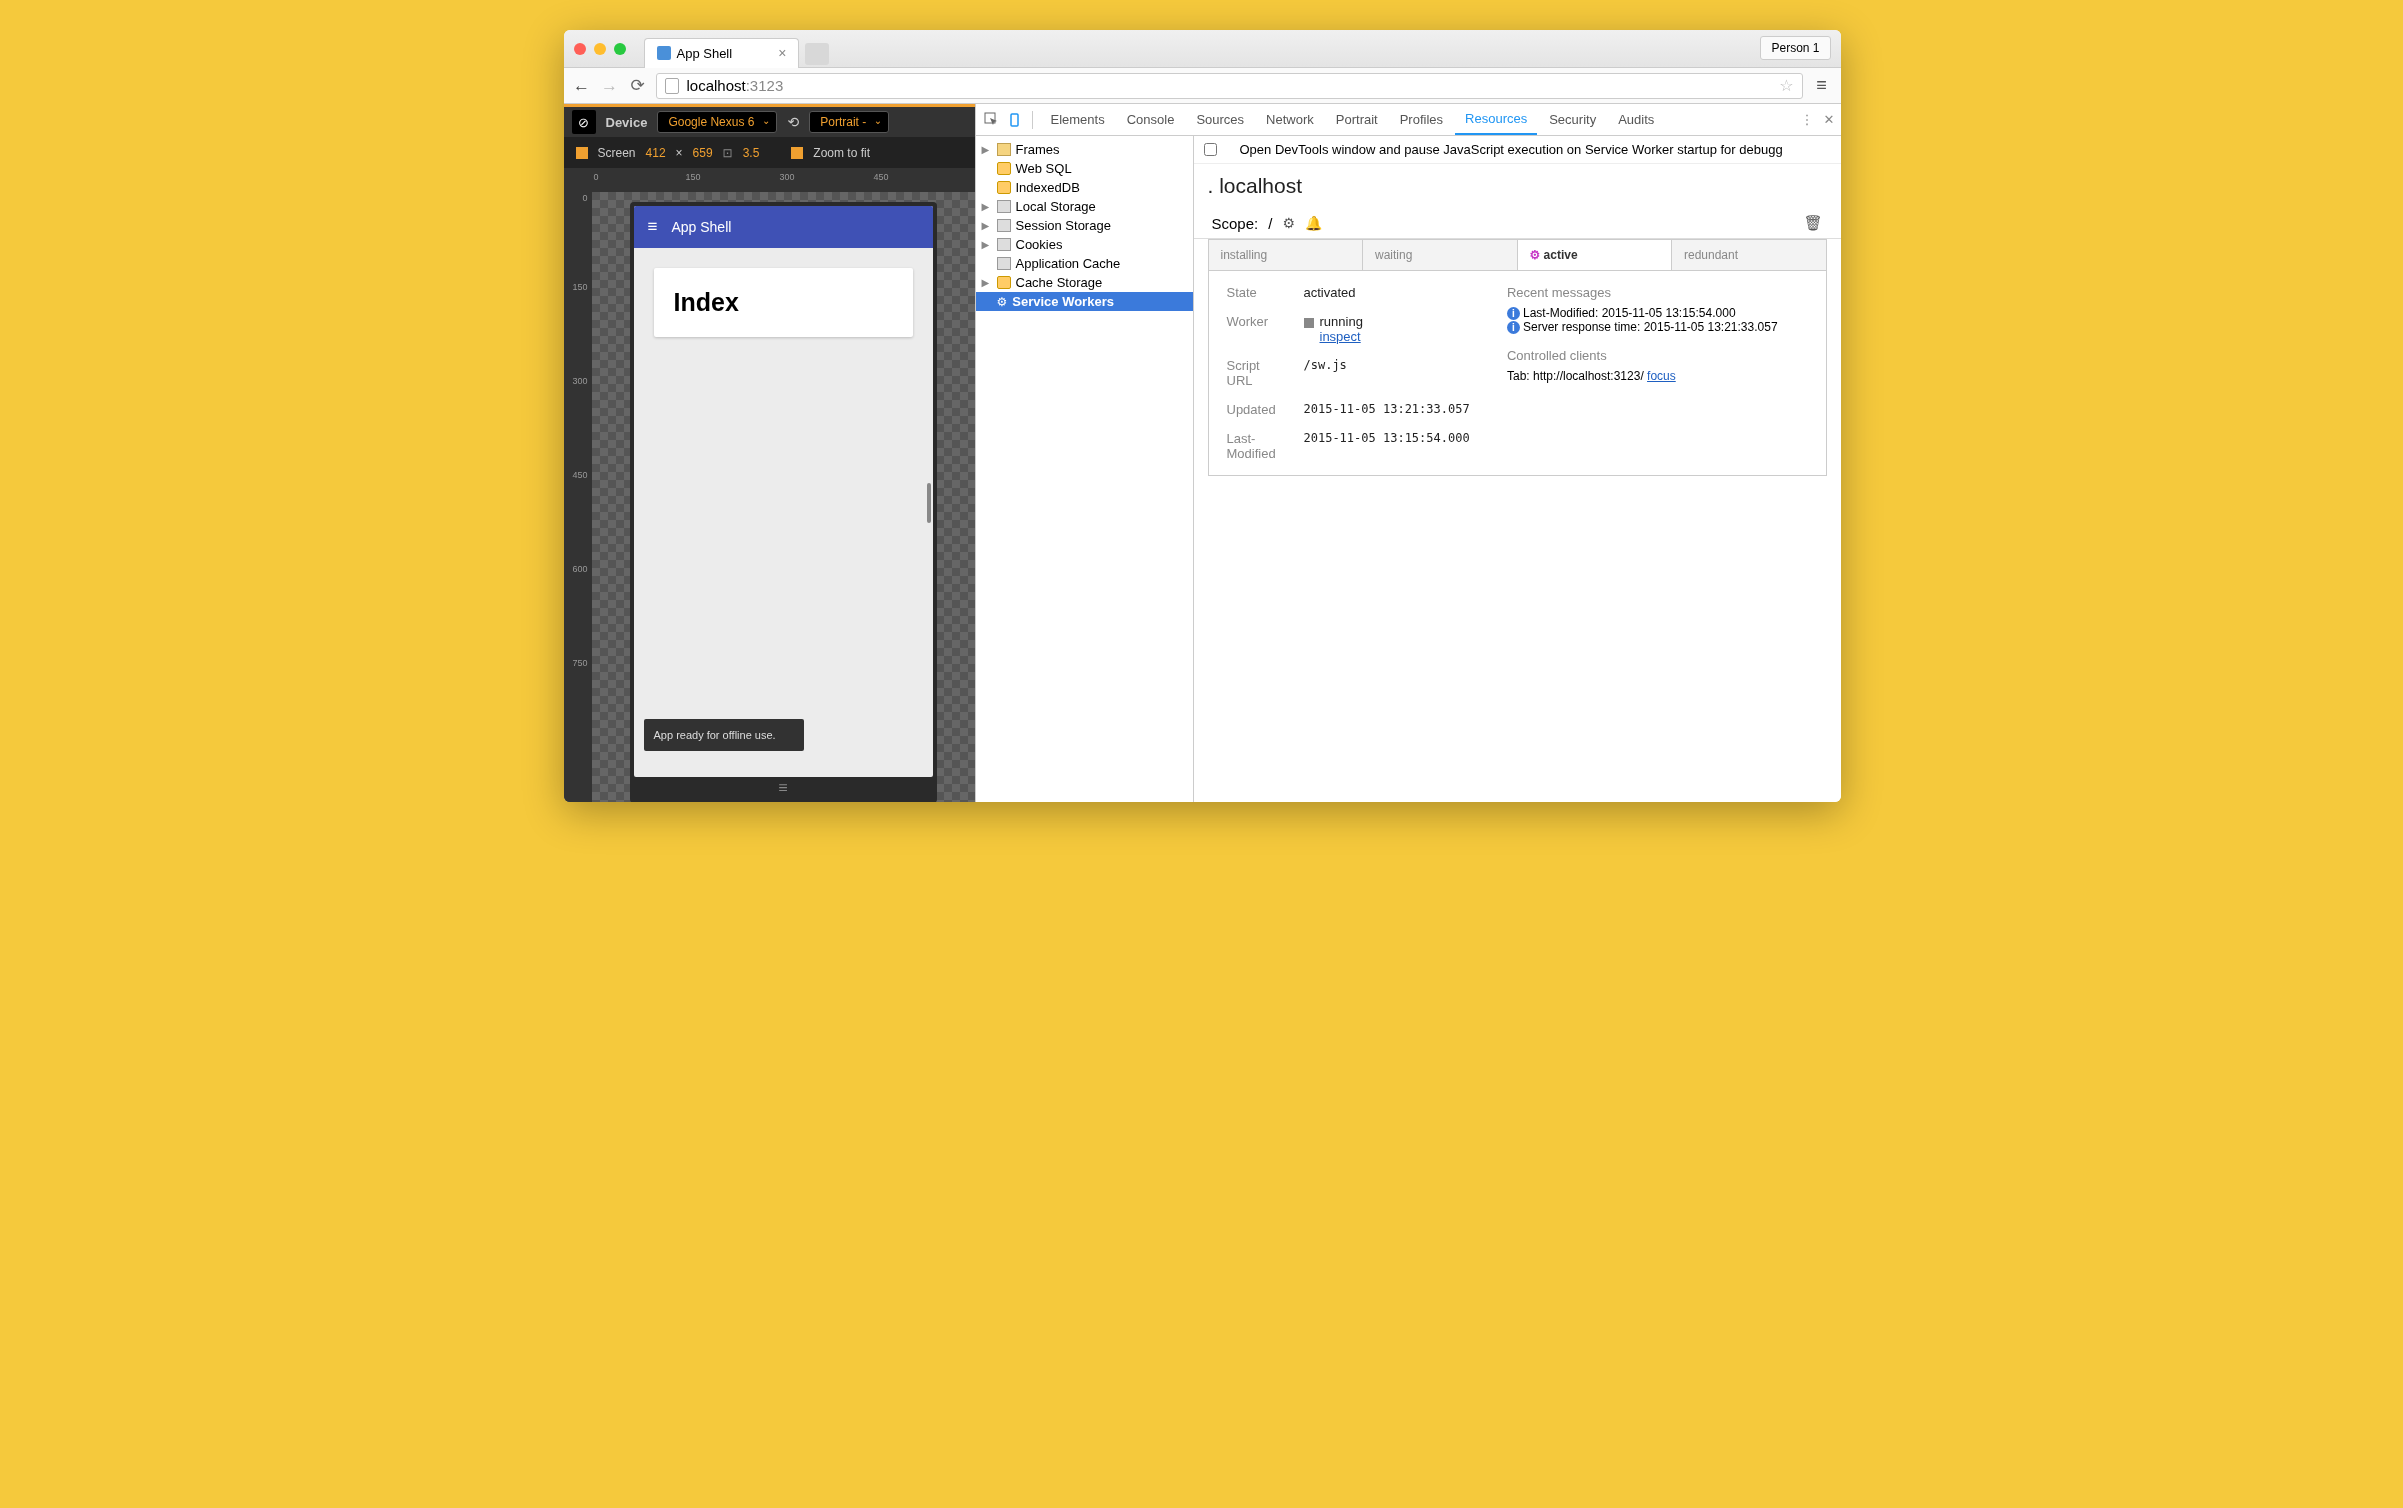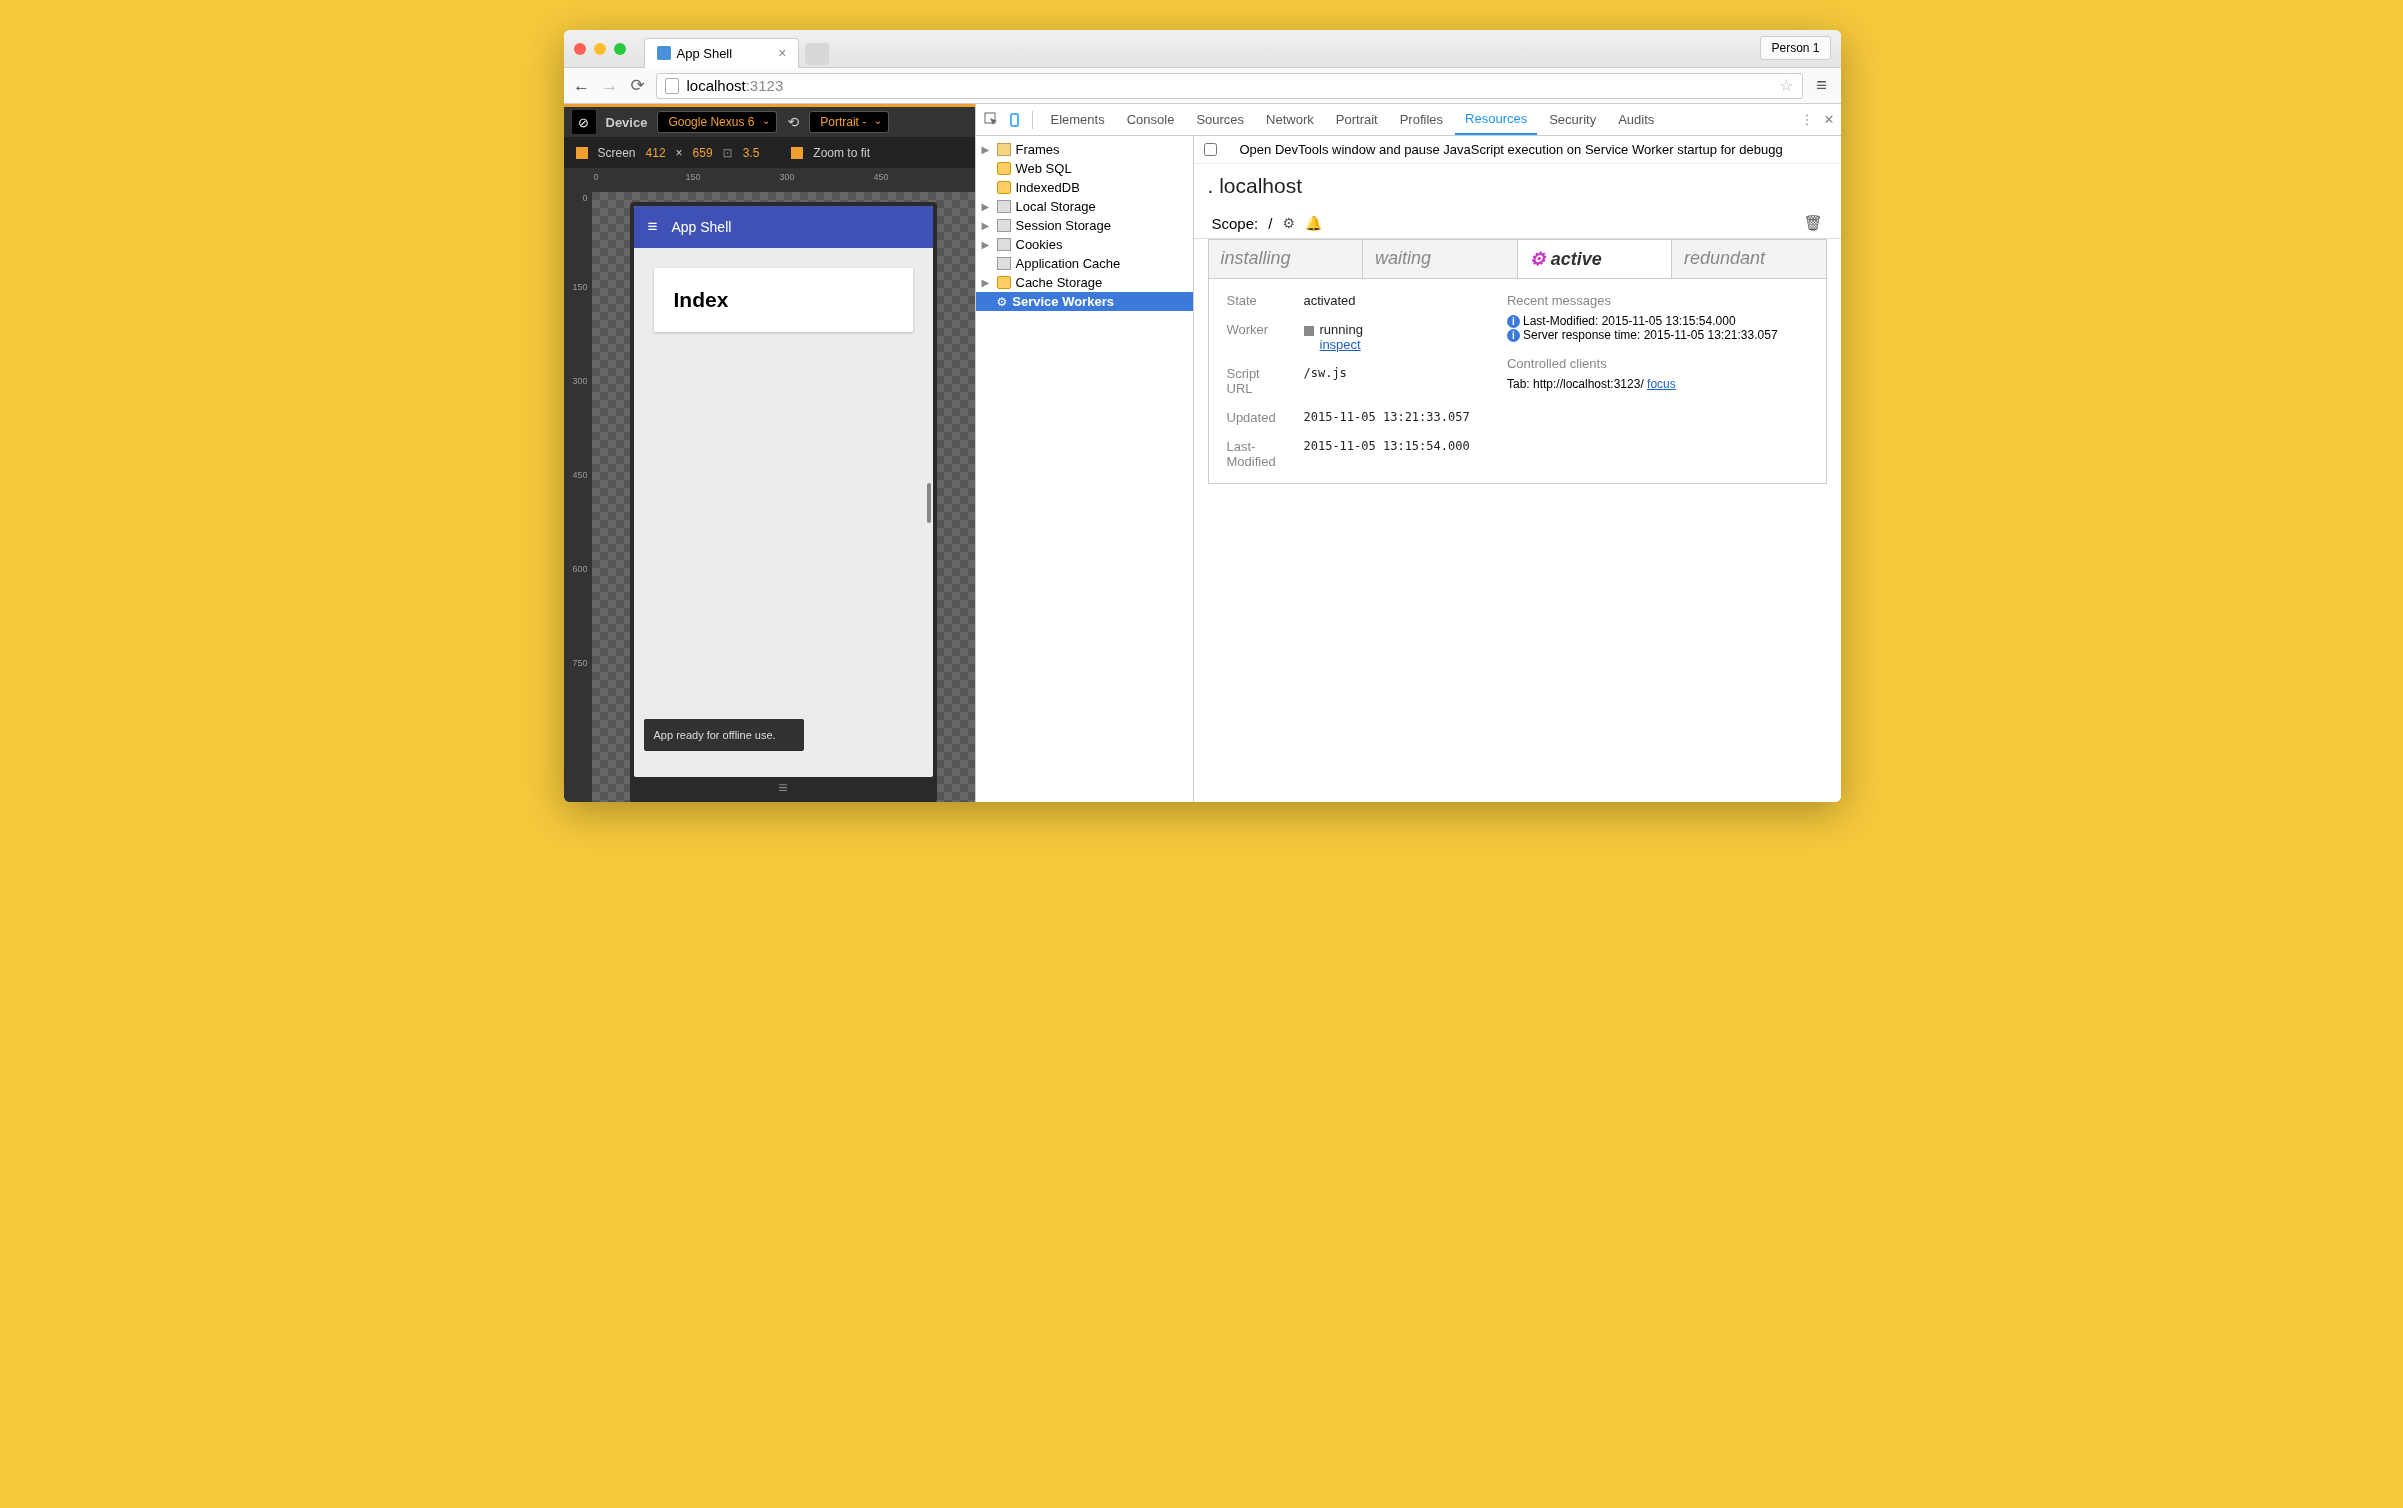--- a/index.html
+++ b/index.html
@@ -38,21 +38,21 @@
 .ruler-area{flex:1;position:relative;background:#555;display:flex;}
 .ruler-v{width:28px;background:#333;position:relative;font-size:9px;color:#999;}
 .ruler-h{height:24px;background:#333;position:absolute;top:0;left:28px;right:0;font-size:9px;color:#999;}
 .ruler-h span{position:absolute;top:4px;}
 .canvas{position:absolute;left:28px;top:24px;right:0;bottom:0;background:repeating-conic-gradient(#666 0 25%,#555 0 50%) 0 0/16px 16px;display:flex;justify-content:center;}
 .phone{width:307px;background:#2a2a2a;border-radius:4px;margin-top:10px;padding:4px;display:flex;flex-direction:column;}
 .phone-screen{background:#ececec;flex:1;border-radius:2px;position:relative;overflow:hidden;}
 .appbar{height:42px;background:#3f51b5;display:flex;align-items:center;padding:0 14px;gap:14px;}
 .hamburger{color:#fff;font-size:17px;}
 .apptitle{color:#fff;font-size:14px;}
-.card{margin:20px;background:#fff;border-radius:2px;box-shadow:0 1px 3px rgba(0,0,0,.2);padding:20px;font-size:21px;font-weight:bold;}
+.card{margin:20px;background:#fff;border-radius:2px;box-shadow:0 1px 3px rgba(0,0,0,.2);padding:20px;font-size:25px;font-weight:bold;}
 .toast{position:absolute;bottom:26px;left:10px;right:129px;background:#323232;color:#ddd;font-size:11px;padding:10px;border-radius:2px;}
 .phone-bottom{height:22px;display:flex;align-items:center;justify-content:center;color:#888;}
 .scroll-nub{position:absolute;right:2px;top:277px;width:4px;height:40px;background:#888;border-radius:2px;}
 
 .dt{flex:1;background:#fff;display:flex;flex-direction:column;border-left:1px solid #ccc;}
 .dt-tabs{height:32px;border-bottom:1px solid #ccc;display:flex;align-items:center;padding:0 6px;gap:2px;font-size:13px;color:#555;}
 .dt-ico{width:20px;height:20px;display:flex;align-items:center;justify-content:center;}
 .dt-ico.mobile{color:#2196f3;}
 .dt-divider{width:1px;height:18px;background:#ccc;margin:0 6px;}
 .dt-tab{padding:7px 10px;cursor:pointer;}
@@ -69,21 +69,21 @@
 .gear{color:#666;font-size:12px;}
 .tree-item.sel{background:#3b7adb;color:#fff;}
 .tree-item.sel .gear{color:#fff;}
 .detail{flex:1;display:flex;flex-direction:column;}
 .detail-top{padding:6px 10px;font-size:13px;border-bottom:1px solid #eee;display:flex;align-items:center;gap:19px;}
 .detail-top input[type=checkbox]{margin-right:4px;}
 .origin-h{padding:10px 14px;font-size:21px;color:#222;}
 .scope-row{padding:6px 18px;font-size:15px;border-bottom:1px solid #ddd;display:flex;align-items:center;gap:10px;}
 .scope-row .icons{color:#555;font-size:14px;display:flex;gap:10px;}
 .trash{margin-left:auto;color:#555;}
-.status-tabs{display:flex;border:1px solid #ccc;margin:0 14px;font-size:18px;color:#888;font-style:italic;}
+.status-tabs{display:flex;border:1px solid #ccc;margin:0 14px;font-size:12px;color:#888;}
 .status-tab{flex:1;padding:8px 12px;border-right:1px solid #ccc;background:#f3f3f3;}
 .status-tab:last-child{border-right:none;}
 .status-tab.active{background:#fff;color:#333;font-weight:bold;}
 .status-tab.active .gear2{color:#c535c5;}
 .sw-body{display:flex;padding:14px 18px;gap:30px;font-size:13px;border:1px solid #ccc;border-top:none;margin:0 14px;}
 .sw-col{display:flex;flex-direction:column;gap:14px;}
 .sw-row{display:flex;gap:16px;}
 .sw-label{color:#888;width:61px;}
 .sw-val{color:#222;}
 .link{color:#1e5fc1;text-decoration:underline;}

